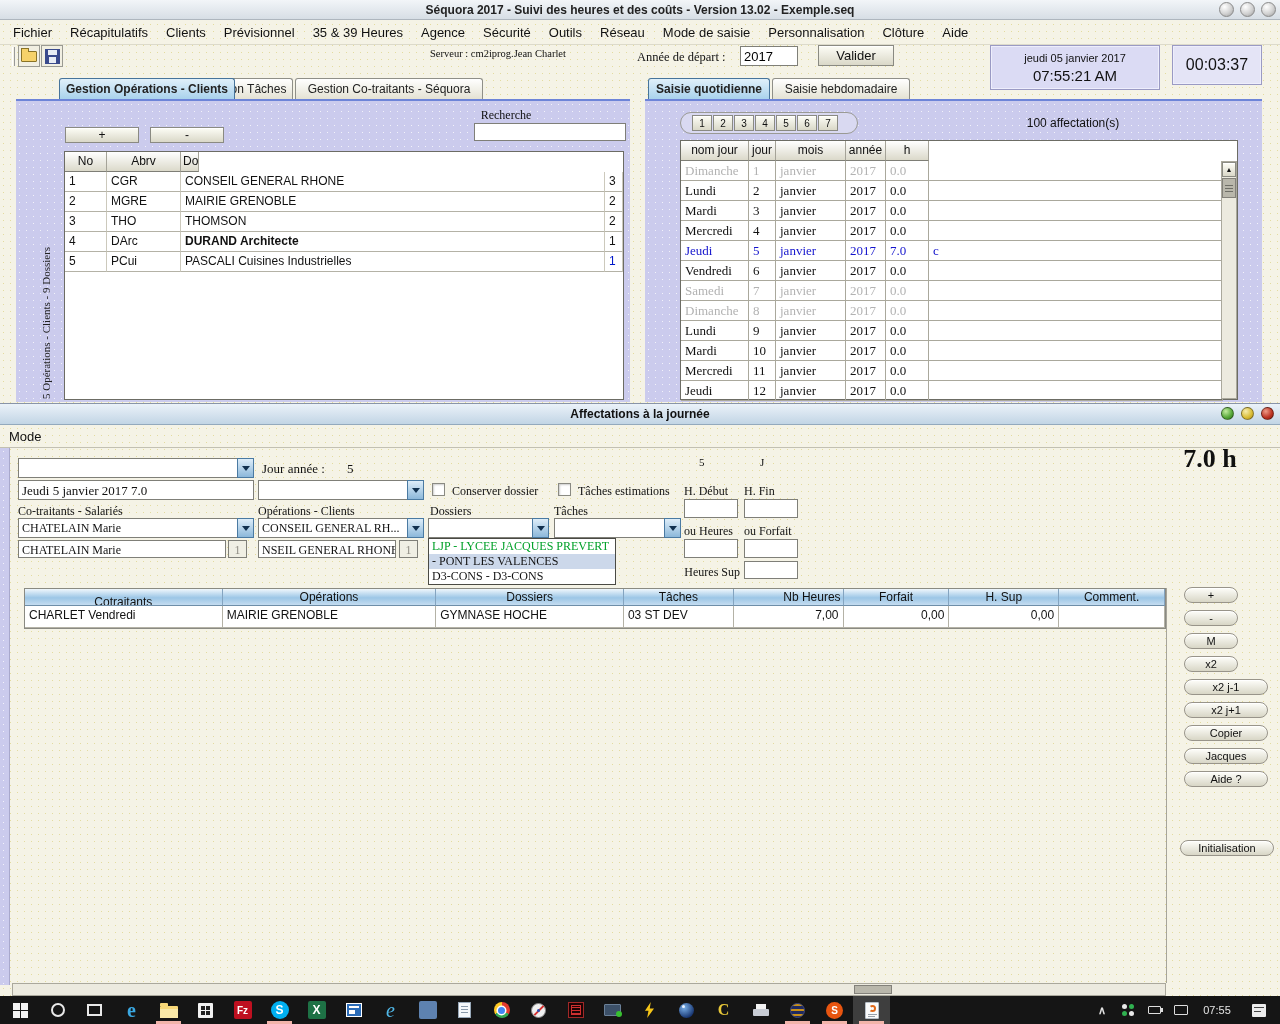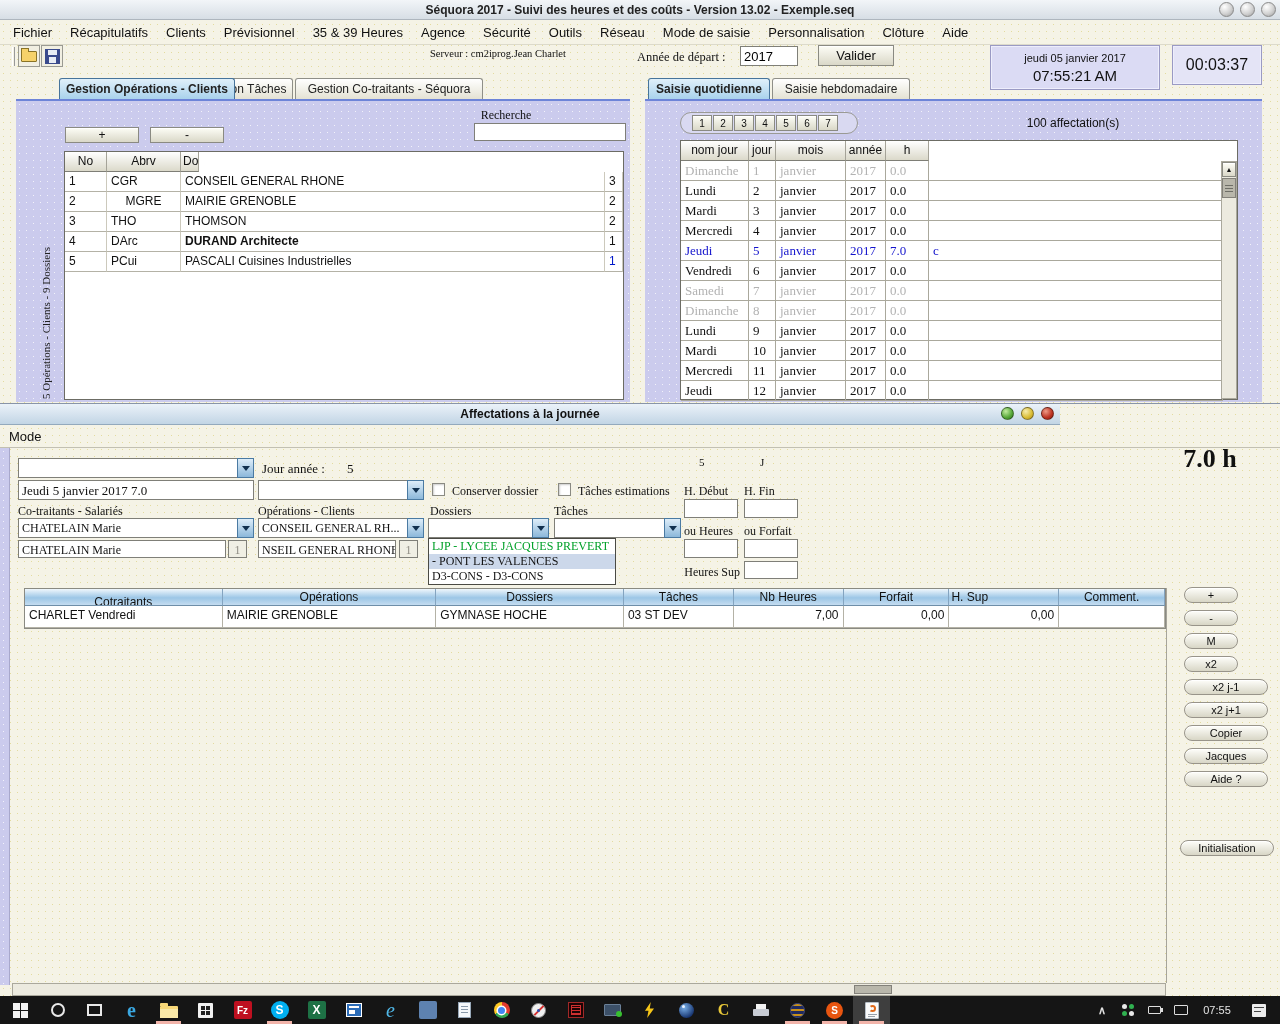--- a/index.html
+++ b/index.html
@@ -56,21 +56,21 @@
   .dfield{background:#f0efe4;color:#8f8d84;text-align:center}
   .chk{position:absolute;width:13px;height:13px;background:#fff;border:1px solid #8a8a82;box-shadow:inset 1px 1px 2px #ccc}
   .lbl{position:absolute;font-family:"Liberation Serif",serif;font-size:12px;color:#111;white-space:nowrap}
 
   .pillbtn{position:absolute;height:16px;border-radius:8px;border:1px solid #98948a;
     background:linear-gradient(#fefefa,#d8d6c6);box-shadow:inset 0 1px 0 #fff;
     display:flex;align-items:center;justify-content:center;font-size:11px;cursor:default}
 
   
   #dialog{left:0;top:403px;width:1280px;height:593px;border-top:1px solid #8894a8}
-  #dlg-title{left:0;top:0;width:1060px;height:21px;background:linear-gradient(#ebf2f9,#c2d5e5);
+  #dlg-title{left:0;top:0;width:1280px;height:21px;background:linear-gradient(#ebf2f9,#c2d5e5);
     border-bottom:1px solid #93a9bd;display:flex;align-items:center;justify-content:center;
     font-size:12px;font-weight:bold}
   .tl{width:13px;height:13px;border-radius:50%;border:1px solid rgba(0,0,0,.4)}
   #dlg-menu{left:0;top:21px;width:1280px;height:23px;border-bottom:1px solid #c2c0b2;
     display:flex;align-items:center;font-size:13px}
   .ddl{position:absolute;background:#fff;border:1px solid #4a4a44;z-index:9}
   .ddl-item{height:15px;font:12px "Liberation Serif",serif;padding:0 3px;white-space:nowrap;display:flex;align-items:center}
   .ddl-item.sel{background:#ccd8ea}
   .ddl-item.green{color:#00a028}
 
@@ -161,21 +161,21 @@
           <div class="tcell" style="width: 18px;">Do</div>
         </div>
         <div class="trow" style="height: 20px;">
           <div class="tcell" style="width: 42px;">1</div>
           <div class="tcell" style="width: 74px;">CGR</div>
           <div class="tcell" style="width: 424px;">CONSEIL GENERAL RHONE</div>
           <div class="tcell" style="width: 18px;">3</div>
         </div>
         <div class="trow" style="height: 20px;">
           <div class="tcell" style="width: 42px;">2</div>
-          <div class="tcell" style="width: 74px; text-align: center;">MGRE</div>
+          <div class="tcell" style="width: 74px;">MGRE</div>
           <div class="tcell" style="width: 424px;">MAIRIE GRENOBLE</div>
           <div class="tcell" style="width: 18px;">2</div>
         </div>
         <div class="trow" style="height: 20px;">
           <div class="tcell" style="width: 42px;">3</div>
           <div class="tcell" style="width: 74px;">THO</div>
           <div class="tcell" style="width: 424px;">THOMSON</div>
           <div class="tcell" style="width: 18px;">2</div>
         </div>
         <div class="trow" style="height: 20px;">
@@ -396,23 +396,23 @@
 
     <div class="lbl" style="left:668px;top:161px;width:72px;text-align:right">Heures Sup</div>
     <div class="field" style="left:744px;top:157px;width:54px;height:18px"></div>
 
     <div class="abs" id="dlg-table" style="left:24px;top:184px;width:1142px;background:#fff;border:1px solid #8a8a82;font-size:12px">
         <div class="trow" style="height: 17px;">
           <div class="tcell" style="width: 198px; text-align: center; background: linear-gradient(rgb(240, 247, 252), rgb(156, 198, 230) 55%, rgb(196, 220, 240)); border-right: 1px solid rgb(132, 164, 192); border-bottom: 1px solid rgb(110, 142, 168); padding: 6px 2px;">Cotraitants</div>
           <div class="tcell" style="width: 214px; text-align: center; background: linear-gradient(rgb(240, 247, 252), rgb(156, 198, 230) 55%, rgb(196, 220, 240)); border-right: 1px solid rgb(132, 164, 192); border-bottom: 1px solid rgb(110, 142, 168); padding: 1px 2px;">Opérations</div>
           <div class="tcell" style="width: 188px; text-align: center; background: linear-gradient(rgb(240, 247, 252), rgb(156, 198, 230) 55%, rgb(196, 220, 240)); border-right: 1px solid rgb(132, 164, 192); border-bottom: 1px solid rgb(110, 142, 168); padding: 1px 2px;">Dossiers</div>
           <div class="tcell" style="width: 110px; text-align: center; background: linear-gradient(rgb(240, 247, 252), rgb(156, 198, 230) 55%, rgb(196, 220, 240)); border-right: 1px solid rgb(132, 164, 192); border-bottom: 1px solid rgb(110, 142, 168); padding: 1px 2px;">Tâches</div>
-          <div class="tcell" style="width: 110px; text-align: center; background: linear-gradient(rgb(240, 247, 252), rgb(156, 198, 230) 55%, rgb(196, 220, 240)); border-right: 1px solid rgb(132, 164, 192); border-bottom: 1px solid rgb(110, 142, 168); padding: 1px 2px;">Nb Heures</div>
+          <div class="tcell" style="width: 110px; text-align: right; background: linear-gradient(rgb(240, 247, 252), rgb(156, 198, 230) 55%, rgb(196, 220, 240)); border-right: 1px solid rgb(132, 164, 192); border-bottom: 1px solid rgb(110, 142, 168); padding: 1px 2px;">Nb Heures</div>
           <div class="tcell" style="width: 106px; text-align: center; background: linear-gradient(rgb(240, 247, 252), rgb(156, 198, 230) 55%, rgb(196, 220, 240)); border-right: 1px solid rgb(132, 164, 192); border-bottom: 1px solid rgb(110, 142, 168); padding: 1px 2px;">Forfait</div>
-          <div class="tcell" style="width: 110px; background: linear-gradient(rgb(240, 247, 252), rgb(156, 198, 230) 55%, rgb(196, 220, 240)); border-right: 1px solid rgb(132, 164, 192); border-bottom: 1px solid rgb(110, 142, 168); padding: 1px 2px;">H. Sup</div>
+          <div class="tcell" style="width: 110px; text-align: center; background: linear-gradient(rgb(240, 247, 252), rgb(156, 198, 230) 55%, rgb(196, 220, 240)); border-right: 1px solid rgb(132, 164, 192); border-bottom: 1px solid rgb(110, 142, 168); padding: 1px 2px;">H. Sup</div>
           <div class="tcell" style="width: 106px; text-align: center; background: linear-gradient(rgb(240, 247, 252), rgb(156, 198, 230) 55%, rgb(196, 220, 240)); border-right: 1px solid rgb(132, 164, 192); border-bottom: 1px solid rgb(110, 142, 168); padding: 1px 2px;">Comment.</div>
         </div>
         <div class="trow" style="height: 22px;">
           <div class="tcell" style="width: 198px; border-color: rgb(180, 178, 166);">CHARLET Vendredi</div>
           <div class="tcell" style="width: 214px; border-color: rgb(180, 178, 166);">MAIRIE GRENOBLE</div>
           <div class="tcell" style="width: 188px; border-color: rgb(180, 178, 166);">GYMNASE HOCHE</div>
           <div class="tcell" style="width: 110px; border-color: rgb(180, 178, 166);">03 ST DEV</div>
           <div class="tcell" style="width: 110px; text-align: right; border-color: rgb(180, 178, 166);">7,00</div>
           <div class="tcell" style="width: 106px; text-align: right; border-color: rgb(180, 178, 166);">0,00</div>
           <div class="tcell" style="width: 110px; text-align: right; border-color: rgb(180, 178, 166);">0,00</div>

